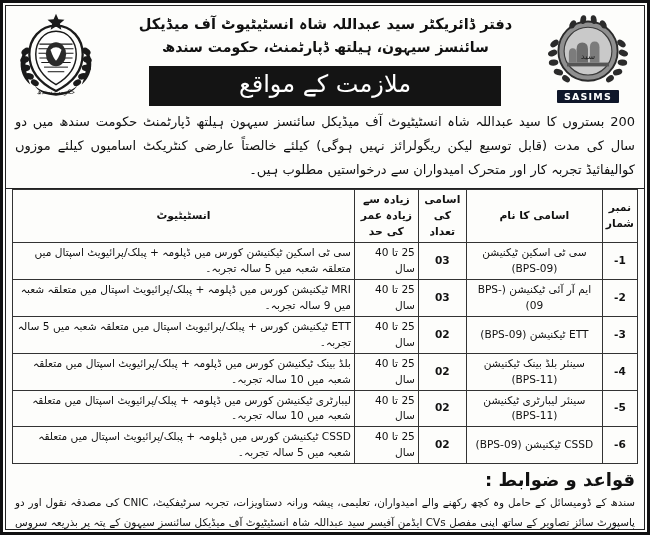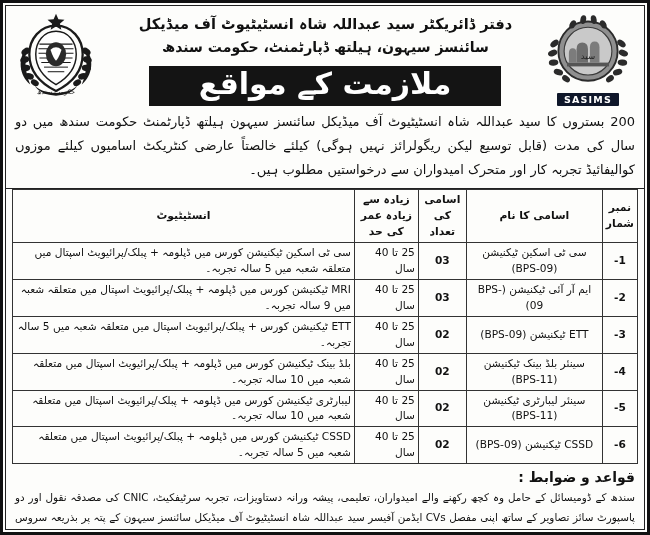--- a/index.html
+++ b/index.html
@@ -30,21 +30,21 @@
     display: flex;
     align-items: stretch;
     height: 104px;
     padding: 3px 4px 0 4px;
     position: relative;
   }
   .logo-left, .logo-right {
     width: 104px;
     display: flex;
     align-items: flex-start;
-    justify-content: space-between;
+    justify-content: flex-start;
     padding-top: 2px;
   }
   .logo-right { flex-direction: column; align-items: center; }
   .header-center {
     flex: 1;
     display: flex;
     flex-direction: column;
     align-items: center;
     justify-content: flex-start;
     padding-top: 4px;
@@ -67,22 +67,22 @@
     background: #141414;
     color: #fff;
     width: 352px;
     height: 40px;
     display: flex;
     align-items: center;
     justify-content: center;
     direction: rtl;
   }
   .title-bar span {
-    font-size: 30px;
-    font-weight: 700;
+    font-size: 24px;
+    font-weight: 400;
     letter-spacing: 1px;
     line-height: 1;
     padding-bottom: 4px;
   }
 
   
   .emblem { width: 92px; height: 92px; }
   .sasims { width: 96px; height: 86px; }
   .sasims-label {
     background: #0f172a; color: #fff;
@@ -133,21 +133,21 @@
   .c-qual  { text-align: right; padding-right: 6px; }
   table.jobs tbody tr { height: 23px; }
 
   
   .rules {
     direction: rtl;
     padding: 5px 9px 2px 9px;
     color: #111;
   }
   .rules-head {
-    font-size: 14px;
+    font-size: 18px;
     font-weight: 700;
     text-align: right;
     margin-bottom: 2px;
     letter-spacing: 0.2px;
   }
   .rules p {
     font-size: 10.4px;
     line-height: 1.95;
     text-align: justify;
     font-weight: 500;

